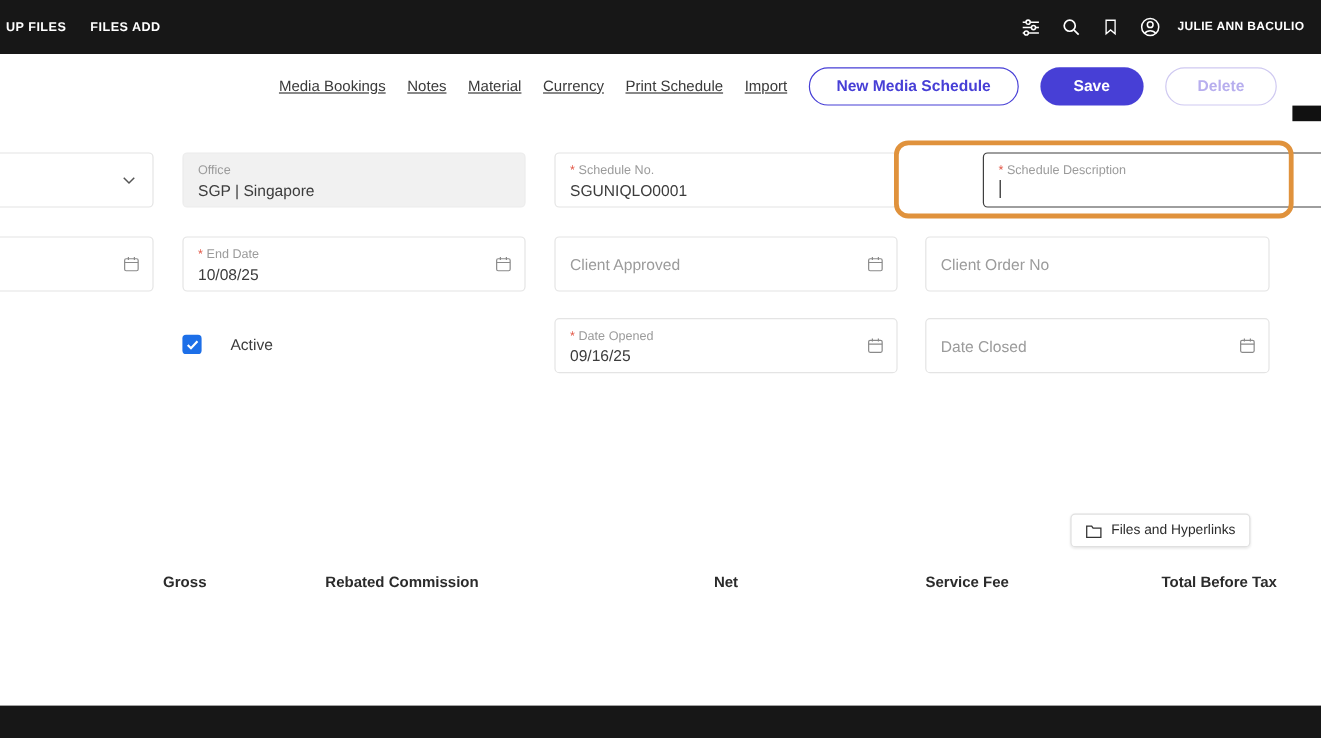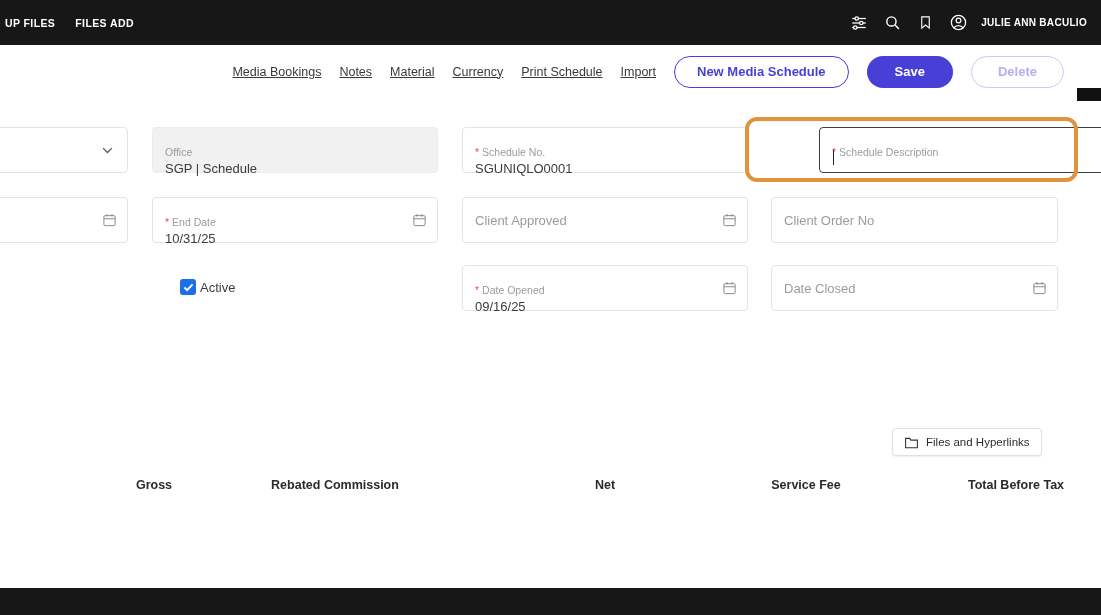--- a/index.html
+++ b/index.html
@@ -40,21 +40,21 @@
     display:inline-flex; align-items:center; justify-content:center;
     cursor:pointer; white-space:nowrap; background:#fff;
   }
   .btn-outline-accent { border:1.5px solid #473fd6; color:#473fd6; padding:0 22px; }
   .btn-outline-disabled { border:1px solid #cfc9f1; color:#b7aeee; padding:0 26px; cursor:default; }
   .btn-solid { background:#473fd6; color:#ffffff; border:none; padding:0 28px; }
 
   
   .field {
     position:absolute; height:46px; background:#fff;
-    border:1px solid #e4e4e4; border-radius:4px; padding:18px 12px 0 12px;
+    border:1px solid #e4e4e4; border-radius:4px; padding:8px 12px 0 12px;
   }
   .field.disabled { background:#f1f1f1; border-color:#ececec; }
   .field.focused { border:1.5px solid #3f3f3f;margin-left:48px; }
   .f-label { font-size:10.5px; color:#9b9b9b; line-height:12px; white-space:nowrap; }
   .f-value { font-size:13px; color:#3c3c3c; margin-top:3px; white-space:nowrap; }
   .f-placeholder {
     position:absolute; left:12px; top:0; height:100%;
     display:flex; align-items:center; font-size:13px; color:#9b9b9b; white-space:nowrap;
   }
   .req { color:#e25544; margin-right:3px; }
@@ -67,21 +67,21 @@
   }
   @keyframes blink { 50% { opacity:0; } }
 
   
   .highlight-ring {
     position:absolute; left:745px; top:117px; width:333px; height:65px;
     border:4px solid #e0923c; border-radius:12px; pointer-events:none;
   }
 
   
-  .checkbox-row { position:absolute; left:152px; top:279px; display:flex; align-items:center; gap:4px;margin-left:28px; }
+  .checkbox-row { position:absolute; left:152px; top:279px; display:flex; align-items:center; gap:24px; }
   .checkbox {
     width:16px; height:16px; background:#1d6fe8; border-radius:3px;
     display:inline-flex; align-items:center; justify-content:center; cursor:pointer;
   }
   .checkbox-label { font-size:13px; color:#3c3c3c; }
 
   
   .files-btn {
     position:absolute; left:892px; top:428px; height:28px; padding:0 11px;
     background:#fff; border:1px solid #e0e0e0; border-radius:4px;
@@ -162,21 +162,21 @@
 <div class="field" style="left:-60px; top:127px; width:188px;">
   <span class="chev-icon">
     <svg width="15" height="15" viewBox="0 0 24 24" fill="none" stroke="#555" stroke-width="2">
         <polyline points="5 9 12 16 19 9"></polyline>
       </svg>
   </span>
 </div>
 
 <div class="field disabled" style="left:152px; top:127px; width:286px;">
   <div class="f-label"><span>Office</span></div>
-  <div class="f-value">SGP | Schedule</div>
+  <div class="f-value">SGP | Singapore</div>
 </div>
 
 <div class="field" style="left:462px; top:127px; width:286px;">
   <div class="f-label">
     <span class="req">*</span><span>Schedule No.</span>
   </div>
   <div class="f-value">SGUNIQLO0001</div>
 </div>
 
 <div class="field focused" style="left:771px; top:127px; width:287px;">
@@ -197,21 +197,21 @@
         <line x1="8" y1="2.5" x2="8" y2="6.5"></line>
         <line x1="16" y1="2.5" x2="16" y2="6.5"></line>
       </svg>
   </span>
 </div>
 
 <div class="field" style="left:152px; top:197px; width:286px;">
   <div class="f-label">
     <span class="req">*</span><span>End Date</span>
   </div>
-  <div class="f-value">10/31/25</div>
+  <div class="f-value">10/08/25</div>
   <span class="cal-icon">
     <svg width="15" height="15" viewBox="0 0 24 24" fill="none" stroke="#8a8a8a" stroke-width="1.6">
         <rect x="3" y="5" width="18" height="16" rx="2"></rect>
         <line x1="3" y1="10" x2="21" y2="10"></line>
         <line x1="8" y1="2.5" x2="8" y2="6.5"></line>
         <line x1="16" y1="2.5" x2="16" y2="6.5"></line>
       </svg>
   </span>
 </div>
 

